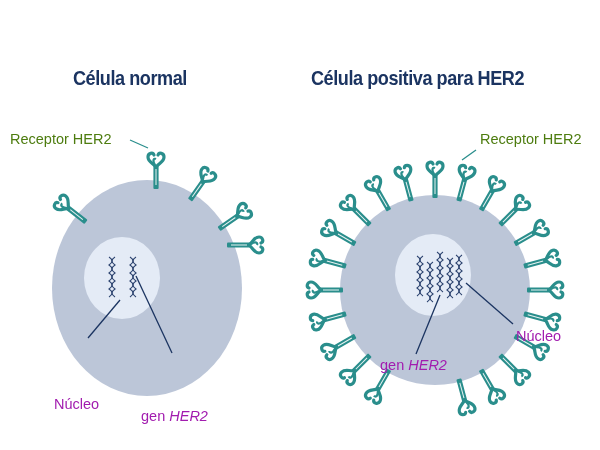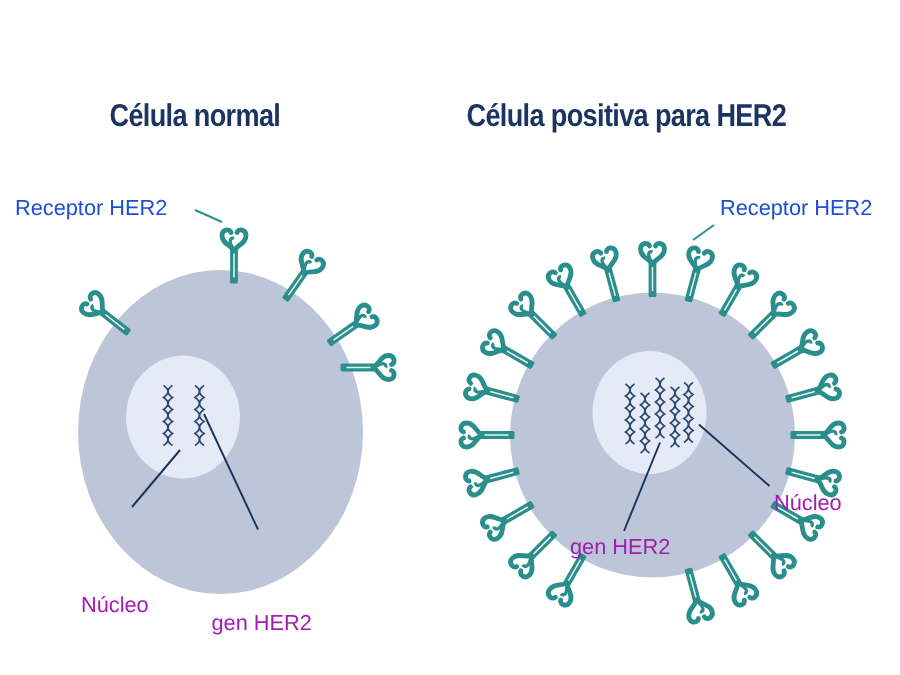--- a/index.html
+++ b/index.html
@@ -1,21 +1,21 @@
 <!DOCTYPE html>
 <html><head>
 <meta charset="utf-8">
 <style>
   html, body { margin: 0; padding: 0; background: #ffffff; }
   body { width: 600px; height: 450px; position: relative; overflow: hidden; font-family: "Liberation Sans", "DejaVu Sans", sans-serif; }
   .title { position: absolute; top: 66px; font-weight: bold; color: #1b3461; font-size: 21px; letter-spacing: -0.5px; white-space: nowrap; transform: scaleX(0.86); transform-origin: left top; }
   .label { position: absolute; font-size: 14.5px; white-space: nowrap; }
-  .teal { color: #1d4ed8; }
+  .teal { color: #4d7c0f; }
   .navy { color: #a21caf; }
-  .it { }
+  .it { font-style: italic; }
   svg { position: absolute; left: 0; top: 0; }
 </style>
 </head>
 <body>
 
 <div class="title" style="left:73px;">Célula normal</div>
 <div class="title" style="left:311px;">Célula positiva para HER2</div>
 
 <svg width="600" height="450" viewBox="0 0 600 450">
   <defs>

